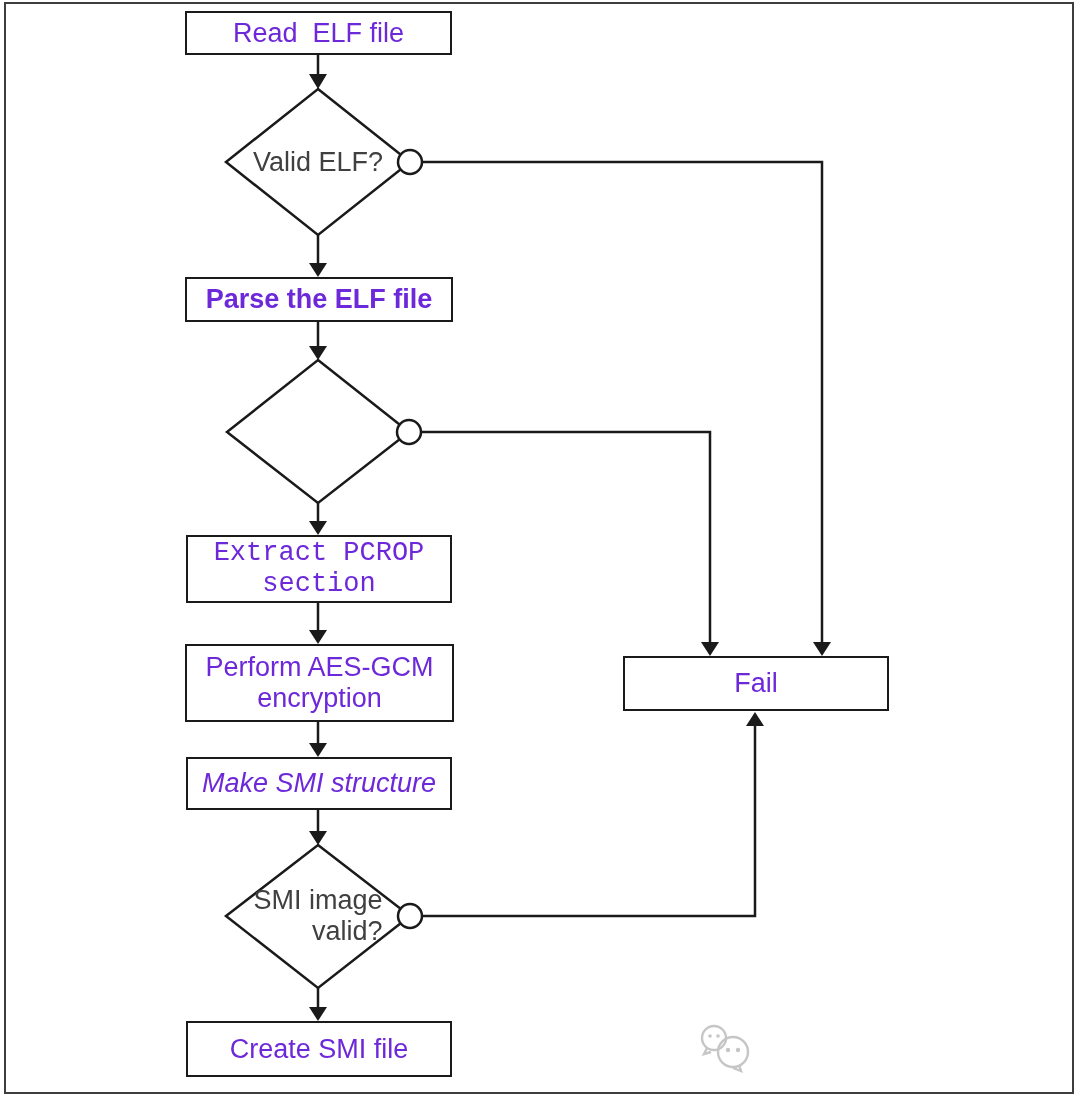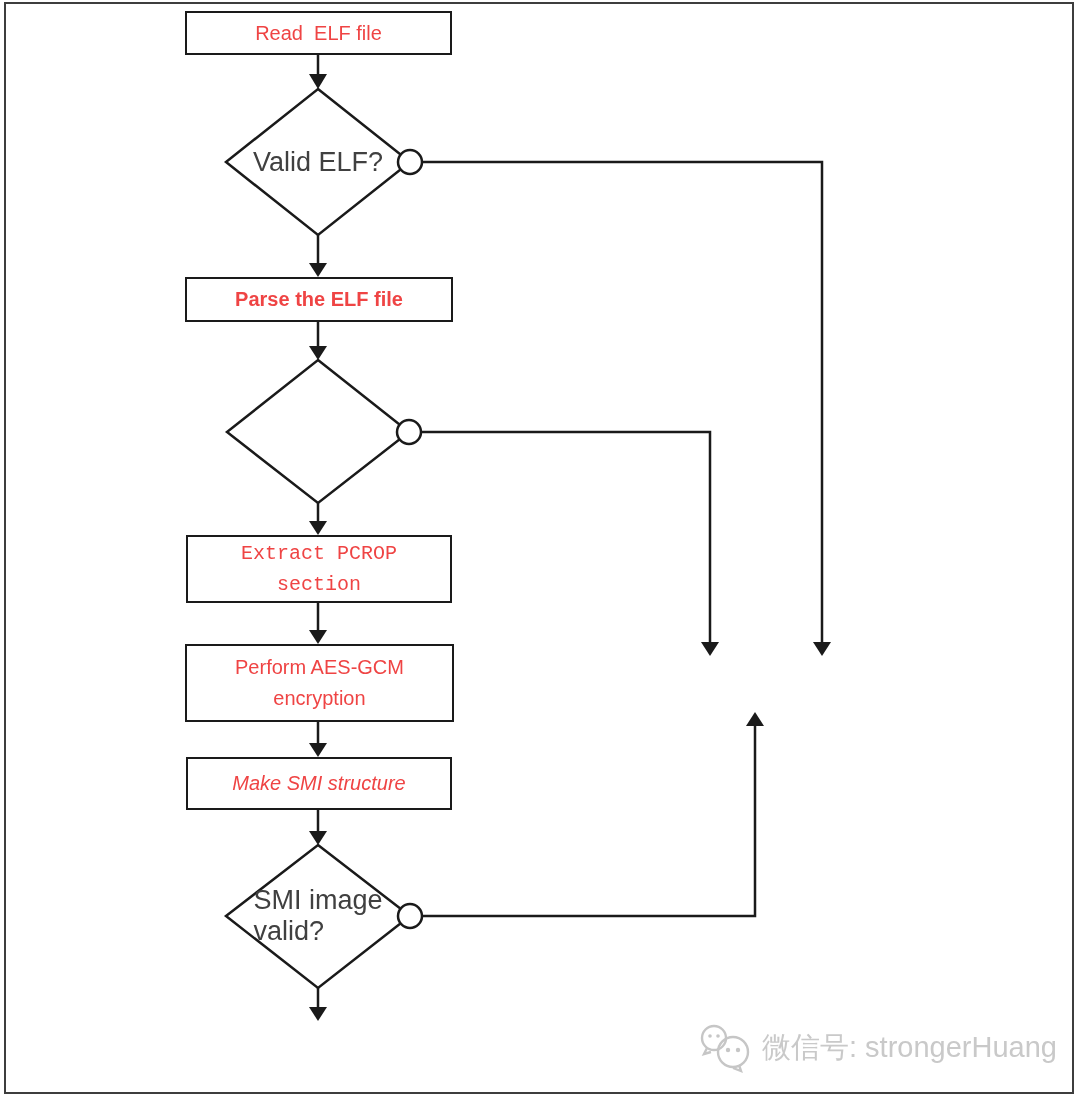--- a/index.html
+++ b/index.html
@@ -17,28 +17,28 @@
     box-sizing:border-box;
   }
   svg.wires{position:absolute;left:0;top:0;}
   .node{
     position:absolute;
     box-sizing:border-box;
     background:#ffffff;
     border:2.5px solid #1a1a1a;
     display:flex;align-items:center;justify-content:center;
     text-align:center;
-    color:#ef4444;
-    font-size:20px;line-height:31px;
+    color:#6d28d9;
+    font-size:27px;line-height:31px;
     white-space:pre-wrap;
   }
   .dlabel{
     position:absolute;
     display:flex;align-items:center;justify-content:center;
-    text-align:left;
+    text-align:right;
     color:#404040;
     font-size:27px;line-height:31px;
     white-space:pre-wrap;
     pointer-events:none;
   }
   
   .n-read    {left:185px;top:11px;  width:267px;height:44px;}
   .n-parse   {left:185px;top:277px; width:268px;height:45px;font-weight:bold;}
   .n-extract {left:186px;top:535px; width:266px;height:68px;font-family:Liberation Mono, monospace;}
   .n-aes     {left:185px;top:644px; width:269px;height:78px;}
@@ -132,35 +132,36 @@
     </g>
   </svg>
 
   <div class="node n-read">Read  ELF file</div>
   <div class="node n-parse">Parse the ELF file</div>
   <div class="node n-extract">Extract PCROP
 section</div>
   <div class="node n-aes">Perform AES-GCM
 encryption</div>
   <div class="node n-make">Make SMI structure</div>
+  <div class="node n-create">Create SMI file</div>
+  <div class="node n-fail">Fail</div>
 
   <div class="dlabel d-valid">Valid ELF?</div>
   <div class="dlabel d-smi">SMI image
 valid?</div>
 
   <div class="watermark">
     <svg class="wm-icon" width="54" height="52" viewBox="0 0 54 52">
       <g fill="none" stroke="#c6c6c6" stroke-width="2.4">
         <circle cx="16" cy="16" r="12"></circle>
         <path d="M9,26 l-3,6 l7,-2"></path>
         <circle cx="35" cy="30" r="15"></circle>
         <path d="M41,43 l2,6 l-8,-3"></path>
       </g>
       <g fill="#c6c6c6">
         <circle cx="12" cy="14" r="1.8"></circle>
         <circle cx="20" cy="14" r="1.8"></circle>
         <circle cx="30" cy="28" r="2.2"></circle>
         <circle cx="40" cy="28" r="2.2"></circle>
       </g>
     </svg>
-    <span>微信号: strongerHuang</span>
   </div>
 </div>
 
 </body></html>

